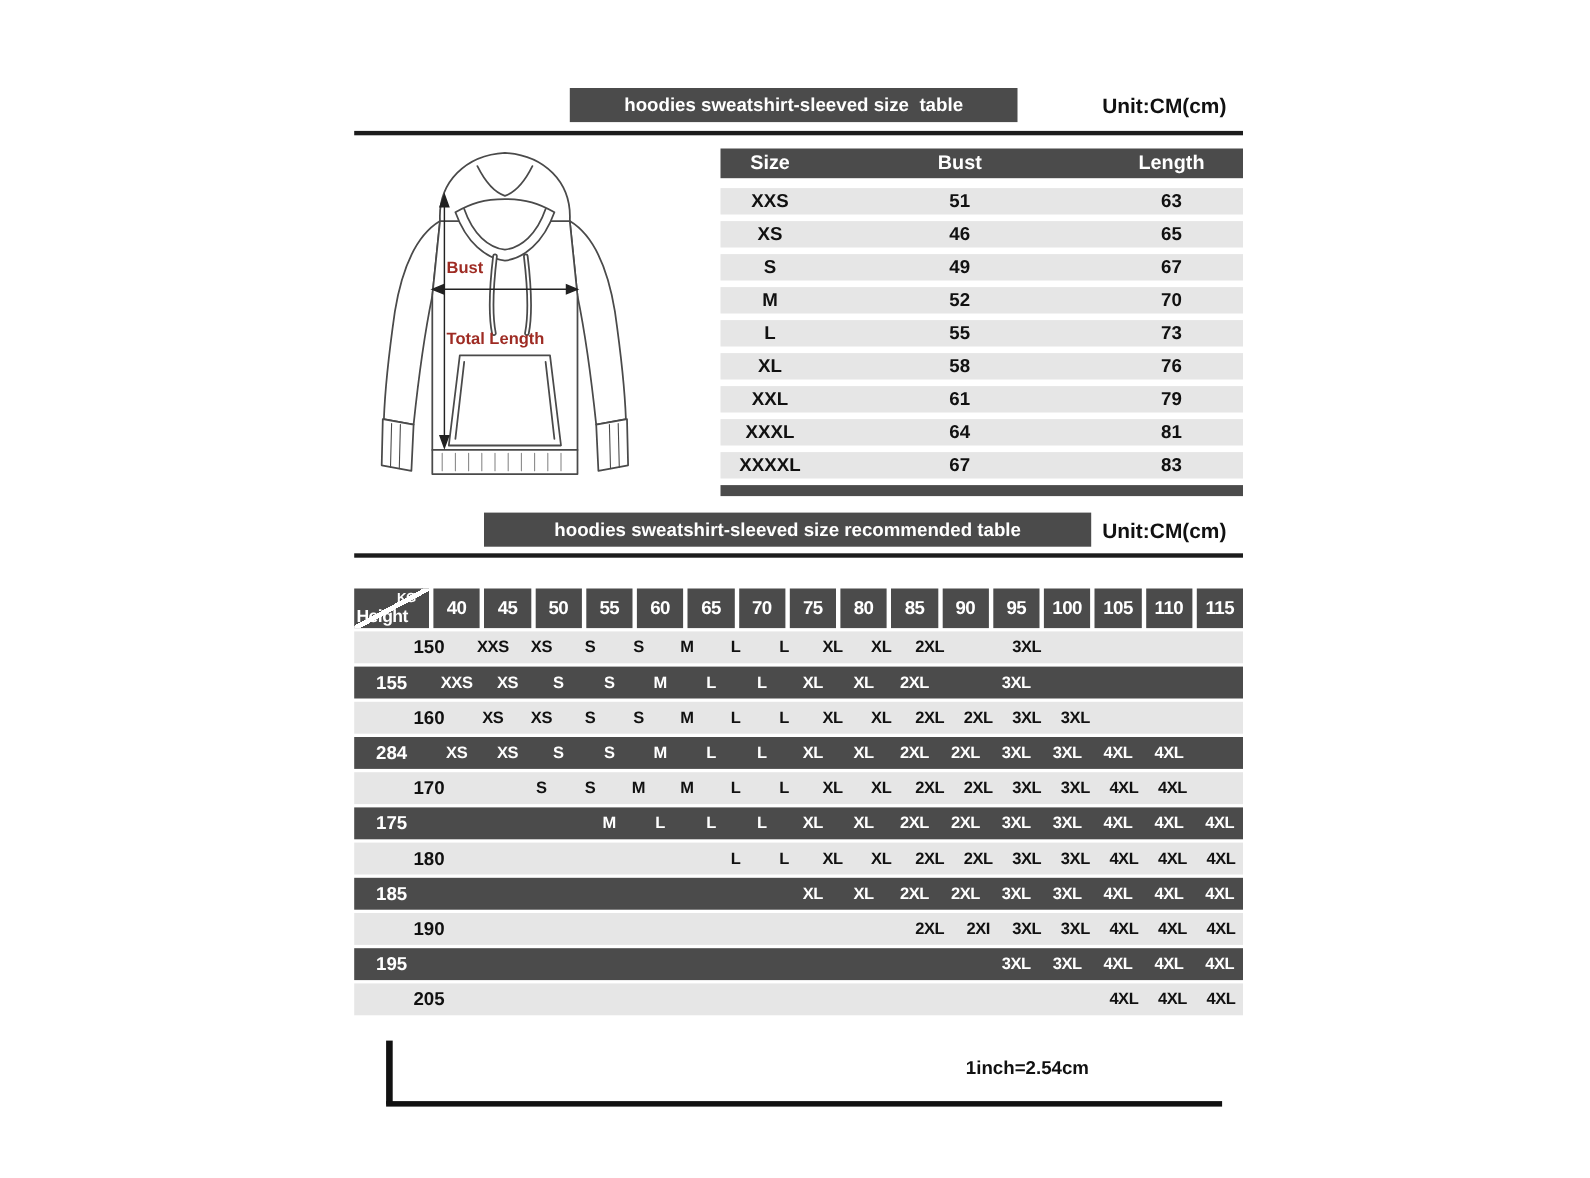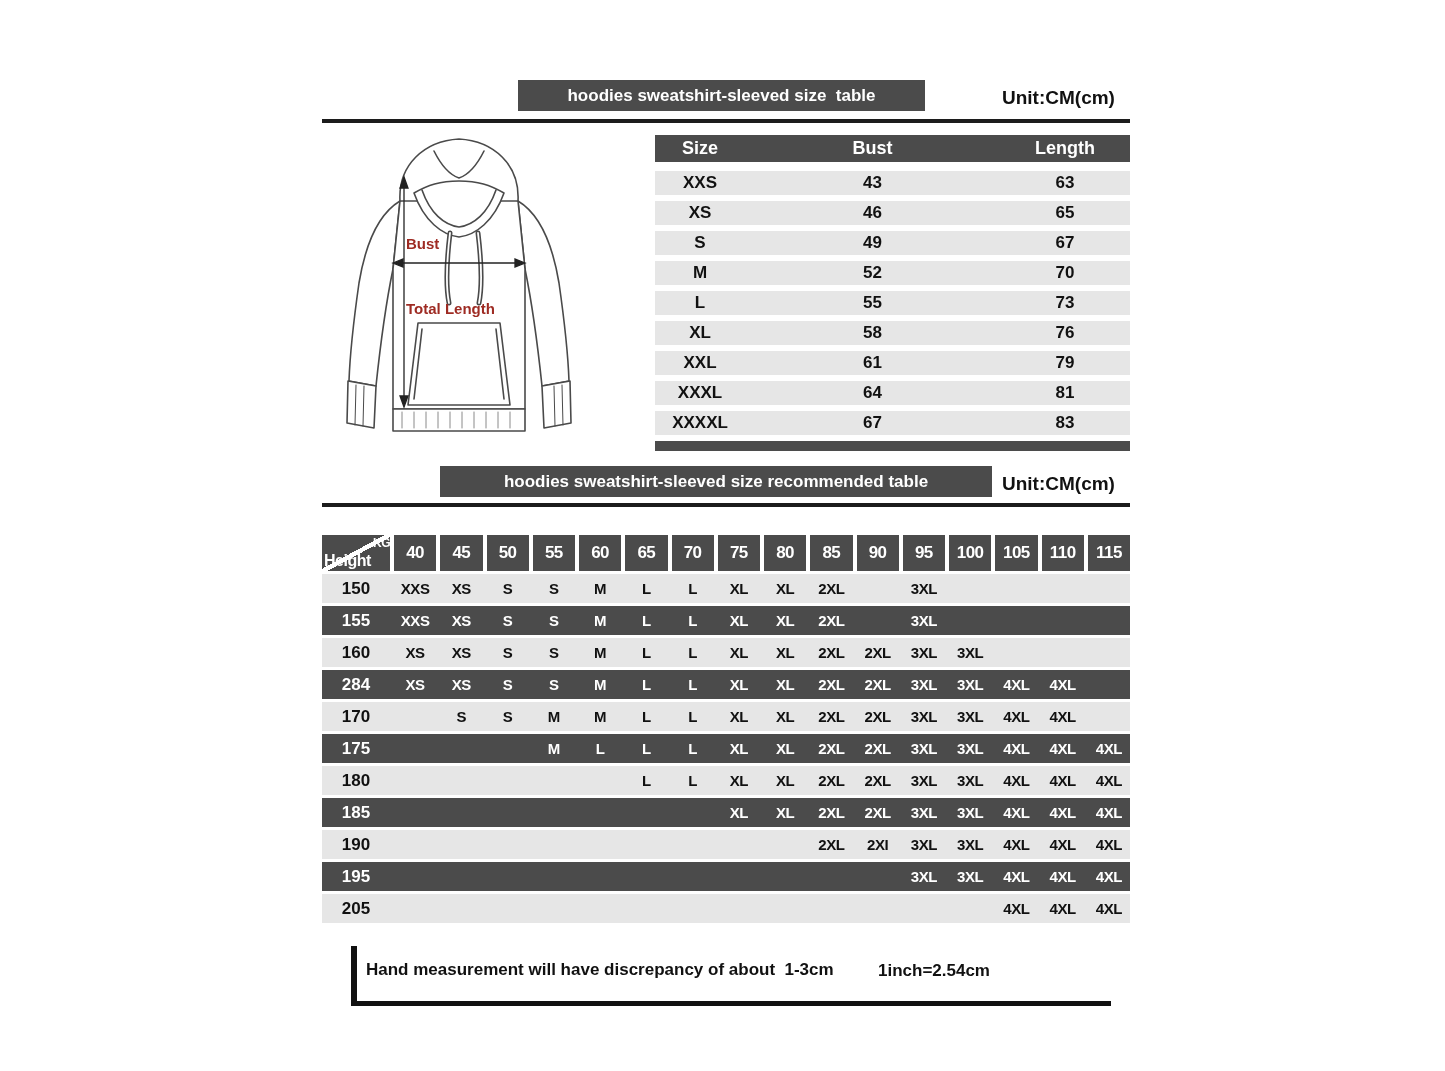--- a/index.html
+++ b/index.html
@@ -39,25 +39,25 @@
 
   
   .matrix { position:absolute; left:322px; top:535px; width:808px; }
   .mx-header { display:grid; grid-template-columns:68px repeat(16,1fr); column-gap:4px;
                height:36px; margin-bottom:3px; }
   .mx-head-cell { background:#4b4b4b; color:#fff; font-weight:bold; font-size:17px;
                   display:flex; align-items:center; justify-content:center; letter-spacing:-0.5px; }
   .mx-corner { position:relative; overflow:hidden; }
   .mx-corner .diag { position:absolute; left:-8%; top:-8%; width:116%; height:116%;
       background:linear-gradient(to bottom right, rgba(0,0,0,0) 47%, #fff 47%, #fff 53%, rgba(0,0,0,0) 53%); }
-  .mx-corner .kg  { position:absolute; right:0; top:1px;  font-size:12px; font-weight:bold; }
+  .mx-corner .kg  { position:absolute; right:12px; top:1px;  font-size:12px; font-weight:bold; }
   .mx-corner .hgt { position:absolute; left:2px;  bottom:1px; font-size:16px; font-weight:bold; }
   .mx-row { display:grid; grid-template-columns:68px repeat(16,1fr); column-gap:4px;
             height:29px; margin-bottom:3px; align-items:center; text-align:center; font-weight:bold; }
-  .mx-row.light { background:#e6e6e6; color:#111; }
+  .mx-row.light { background:#e6e6e6; color:#111;padding-left:34px; }
   .mx-row.dark  { background:#4b4b4b; color:#fff; }
   .mx-label { font-size:17px; }
   .mx-cell  { font-size:15px; letter-spacing:-0.4px; }
 
   
   .vbar { position:absolute; left:351px; top:946px; width:6px;  height:58px; background:#111; }
   .hbar { position:absolute; left:351px; top:1001px; width:760px; height:5px; background:#111; }
   .note { position:absolute; left:366px; top:960px; font-size:17px; font-weight:bold; white-space:pre; }
   .conv { position:absolute; left:878px; top:961px; font-size:17px; font-weight:bold; }
 </style>
@@ -117,21 +117,21 @@
   </div>
 
   <div class="sizetable" id="size-table">
       <div class="st-header">
         <div class="st-cell">Size</div>
         <div class="st-cell">Bust</div>
         <div class="st-cell">Length</div>
       </div>
       <div class="st-row">
         <div class="st-cell">XXS</div>
-        <div class="st-cell">43</div>
+        <div class="st-cell">51</div>
         <div class="st-cell">63</div>
       </div>
       <div class="st-row">
         <div class="st-cell">XS</div>
         <div class="st-cell">46</div>
         <div class="st-cell">65</div>
       </div>
       <div class="st-row">
         <div class="st-cell">S</div>
         <div class="st-cell">49</div>
@@ -405,17 +405,16 @@
         <div class="mx-cell"></div>
         <div class="mx-cell"></div>
         <div class="mx-cell"></div>
         <div class="mx-cell">4XL</div>
         <div class="mx-cell">4XL</div>
         <div class="mx-cell">4XL</div>
       </div>
     </div>
 
   <div class="vbar"></div>
-  <span class="note">Hand measurement will have discrepancy of about  1-3cm</span>
   <span class="conv">1inch=2.54cm</span>
   <div class="hbar"></div>
 
 </div>
 
 </body></html>

